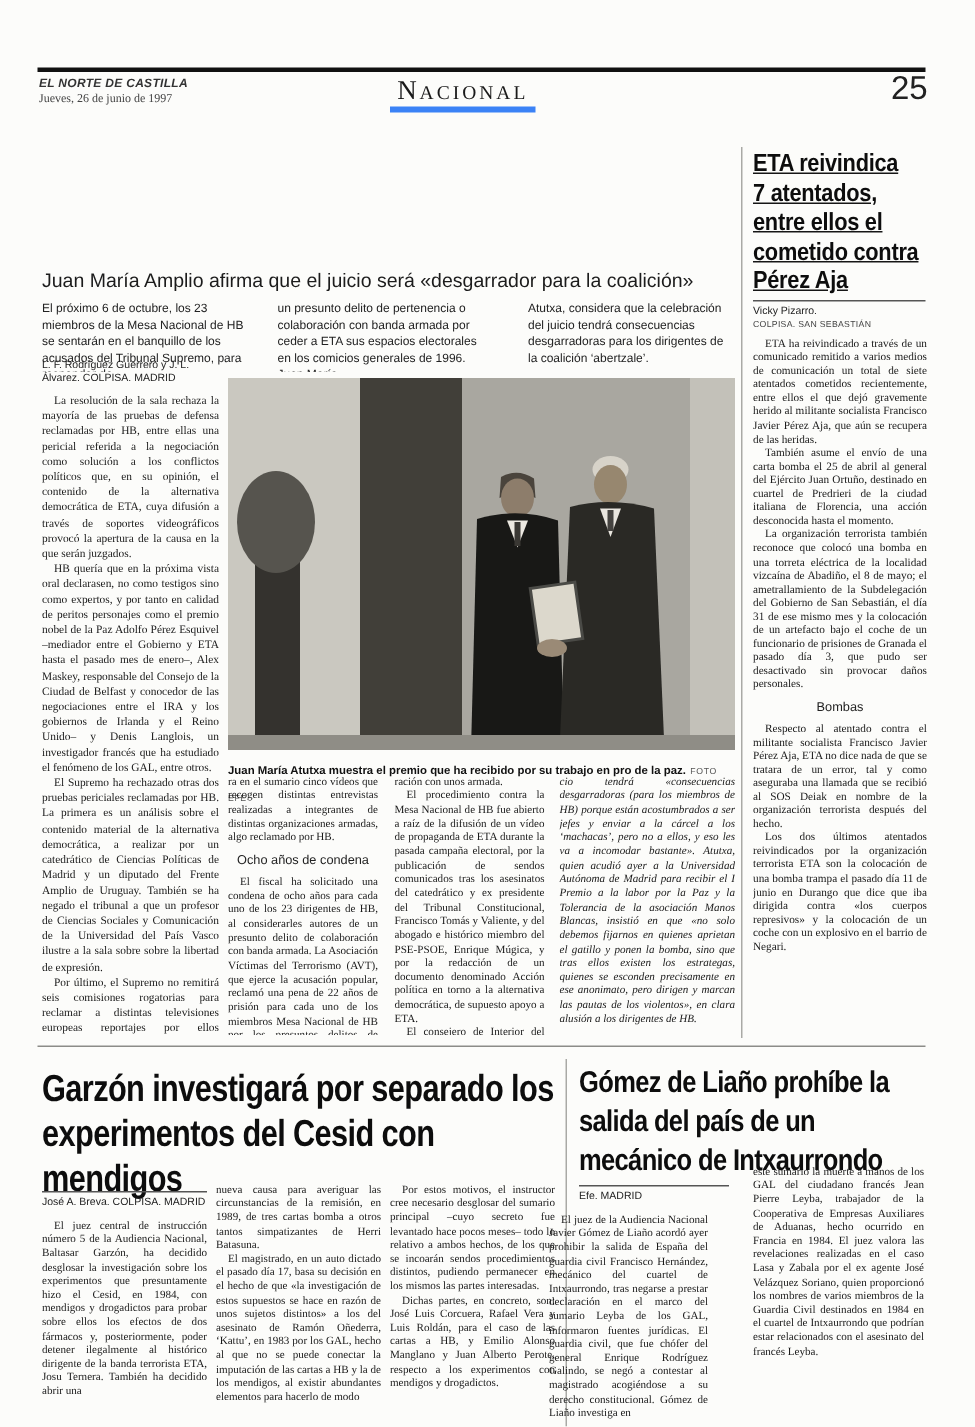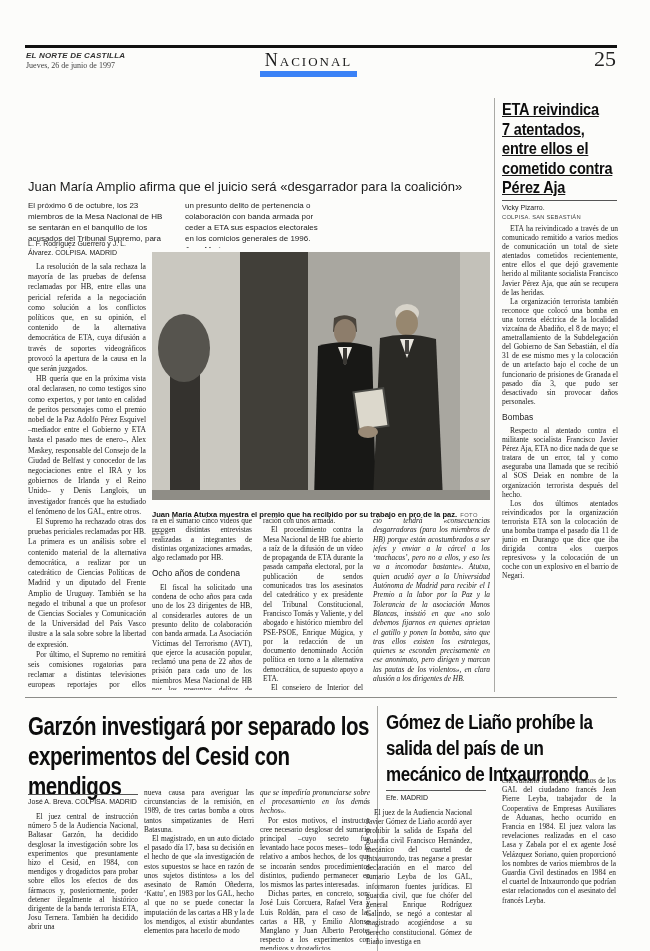--- a/index.html
+++ b/index.html
@@ -5,51 +5,52 @@
   html,body{margin:0;padding:0;}
   body{width:650px;height:951px;overflow:hidden;background:#fbfbf8;}
   .page{position:relative;width:650px;height:951px;background:#fcfcfa;color:#161616;}
   .abs{position:absolute;}
   .rule{background:#111;}
   .headline{font-family:"Liberation Sans",sans-serif;font-weight:bold;color:#0d0d0d;white-space:pre-line;letter-spacing:-0.5px;}
   .cond{transform:scaleX(0.82);transform-origin:0 0;}
   .bt{font-family:"Liberation Serif",serif;font-size:7.5px;line-height:9.5px;text-align:justify;color:#1a1a1a;overflow:hidden;}
   .bt p{margin:0;text-indent:8px;}
   .bt p.noind{text-indent:0;}
-  .bt .colhead{font-family:"Liberation Sans",sans-serif;font-size:8.5px;color:#222;text-indent:0;margin:7px 0 4px 0;text-align:left;}
+  .bt .colhead{font-family:"Liberation Sans",sans-serif;font-size:8.5px;color:#222;text-indent:0;margin:7px 0 4px 0;text-align:center;}
   .ital{font-style:italic;}
   .lead{font-family:"Liberation Sans",sans-serif;font-size:8px;line-height:11px;color:#222;overflow:hidden;}
   .byline{font-family:"Liberation Sans",sans-serif;font-size:7px;line-height:8.8px;color:#222;white-space:pre-line;}
   .byrule{border-top:1px solid #555;padding-top:3px;}
   .caption{font-family:"Liberation Sans",sans-serif;font-size:7.6px;font-weight:bold;color:#111;}
   .credit{font-family:"Liberation Sans",sans-serif;font-weight:normal;font-size:5.8px;color:#555;letter-spacing:.4px;margin-left:3px;}
   .masthead-name{font-family:"Liberation Sans",sans-serif;font-size:8px;font-weight:bold;color:#333;letter-spacing:.2px;}
   .masthead-date{font-family:Liberation Serif, serif;font-size:8px;color:#444;}
   .section{font-family:"Liberation Serif",serif;font-size:18px;font-variant:small-caps;letter-spacing:2px;color:#1a1a1a;}
-  .section span{border-bottom:6px solid #3b82f6;padding:0 5px 1px 5px;}
-  .pagenum{font-family:Liberation Serif, serif;font-size:22px;color:#222;}
+  .section span{border-bottom:4px solid #3b82f6;padding:0 5px 1px 5px;}
+  .pagenum{font-family:Liberation Sans, sans-serif;font-size:22px;color:#222;}
   .deck{font-family:"Liberation Sans",sans-serif;color:#1c1c1c;}
   .vrule{background:#a9a9a5;width:1px;}
   .hrule{background:#8c8c88;height:1px;}
 </style>
 </head>
 <body>
 
 <div class="page">
 
   <div class="abs rule" style="left:25px;top:45px;width:592px;height:3px;"></div>
   <div class="abs masthead-name" style="left:26px;top:51px;font-style:italic;">EL NORTE DE CASTILLA</div>
   <div class="abs masthead-date" style="left:26px;top:61px;">Jueves, 26 de junio de 1997</div>
   <div class="abs section" style="left:0;right:33px;top:50px;text-align:center;"><span>Nacional</span></div>
   <div class="abs pagenum" style="left:594px;top:46px;">25</div>
 
   <div class="abs deck" style="left:28px;top:179px;width:470px;font-size:13px;">Juan María Amplio afirma que el juicio será «desgarrador para la coalición»</div>
 
   <div class="abs lead" style="left:28px;top:200px;width:135px;height:48px;">El próximo 6 de octubre, los 23 miembros de la Mesa Nacional de HB se sentarán en el banquillo de los acusados del Tribunal Supremo, para responder de</div>
   <div class="abs lead" style="left:185px;top:200px;width:140px;height:48px;">un presunto delito de pertenencia o colaboración con banda armada por ceder a ETA sus espacios electorales en los comicios generales de 1996. Juan María</div>
+  <div class="abs lead" style="left:352px;top:200px;width:136px;height:48px;">Atutxa, considera que la celebración del juicio tendrá consecuencias desgarradoras para los dirigentes de la coalición ‘abertzale’.</div>
 
   <div class="abs byline" style="left:28px;top:240px;width:125px;">L. F. Rodríguez Guerrero y J. L.
 Álvarez. COLPISA. MADRID</div>
 
   <div class="abs bt" style="left:28px;top:262px;width:118px;height:428px;font-size:7.6px;line-height:10.2px;">
     <p>La resolución de la sala rechaza la mayoría de las pruebas de defensa reclamadas por HB, entre ellas una pericial referida a la negociación como solución a los conflictos políticos que, en su opinión, el contenido de la alternativa democrática de ETA, cuya difusión a través de soportes videográficos provocó la apertura de la causa en la que serán juzgados.</p>
     <p>HB quería que en la próxima vista oral declarasen, no como testigos sino como expertos, y por tanto en calidad de peritos personajes como el premio nobel de la Paz Adolfo Pérez Esquivel –mediador entre el Gobierno y ETA hasta el pasado mes de enero–, Alex Maskey, responsable del Consejo de la Ciudad de Belfast y conocedor de las negociaciones entre el IRA y los gobiernos de Irlanda y el Reino Unido– y Denis Langlois, un investigador francés que ha estudiado el fenómeno de los GAL, entre otros.</p>
     <p>El Supremo ha rechazado otras dos pruebas periciales reclamadas por HB. La primera es un análisis sobre el contenido material de la alternativa democrática, a realizar por un catedrático de Ciencias Políticas de Madrid y un diputado del Frente Amplio de Uruguay. También se ha negado el tribunal a que un profesor de Ciencias Sociales y Comunicación de la Universidad del País Vasco ilustre a la sala sobre sobre la libertad de expresión.</p>
     <p>Por último, el Supremo no remitirá seis comisiones rogatorias para reclamar a distintas televisiones europeas reportajes por ellos elaborados sobre la alternativa democrática e abordada por ETA, al igual que no inclui-</p>
   </div>
@@ -109,20 +110,21 @@
 entre ellos el
 cometido contra
 Pérez Aja</div>
   </div>
   <div class="abs byrule" style="left:502px;top:200px;width:115px;">
     <div class="byline">Vicky Pizarro.</div>
     <div class="byline" style="font-size:5.8px;color:#444;letter-spacing:.2px;">COLPISA. SAN SEBASTIÁN</div>
   </div>
   <div class="abs bt" style="left:502px;top:224px;width:116px;height:468px;font-size:7.5px;line-height:9.1px;">
     <p>ETA ha reivindicado a través de un comunicado remitido a varios medios de comunicación un total de siete atentados cometidos recientemente, entre ellos el que dejó gravemente herido al militante socialista Francisco Javier Pérez Aja, que aún se recupera de las heridas.</p>
+    <p>También asume el envío de una carta bomba el 25 de abril al general del Ejército Juan Ortuño, destinado en cuartel de Predrieri de la ciudad italiana de Florencia, una acción desconocida hasta el momento.</p>
     <p>La organización terrorista también reconoce que colocó una bomba en una torreta eléctrica de la localidad vizcaína de Abadiño, el 8 de mayo; el ametrallamiento de la Subdelegación del Gobierno de San Sebastián, el día 31 de ese mismo mes y la colocación de un artefacto bajo el coche de un funcionario de prisiones de Granada el pasado día 3, que pudo ser desactivado sin provocar daños personales.</p>
     <p class="colhead">Bombas</p>
     <p>Respecto al atentado contra el militante socialista Francisco Javier Pérez Aja, ETA no dice nada de que se tratara de un error, tal y como aseguraba una llamada que se recibió al SOS Deiak en nombre de la organización terrorista después del hecho.</p>
     <p>Los dos últimos atentados reivindicados por la organización terrorista ETA son la colocación de una bomba trampa el pasado día 11 de junio en Durango que dice que iba dirigida contra «los cuerpos represivos» y la colocación de un coche con un explosivo en el barrio de Negari.</p>
   </div>
 
   <div class="abs hrule" style="left:25px;top:697px;width:592px;"></div>
   <div class="abs vrule" style="left:377px;top:706px;height:245px;"></div>
 
   <div class="abs" style="left:28px;top:711px;width:345px;">
@@ -131,21 +133,20 @@
   </div>
   <div class="abs byline byrule" style="left:28px;top:794px;width:110px;">José A. Breva. COLPISA. MADRID</div>
   <div class="abs bt" style="left:28px;top:812px;width:110px;height:138px;font-size:7.4px;line-height:9.2px;">
     <p>El juez central de instrucción número 5 de la Audiencia Nacional, Baltasar Garzón, ha decidido desglosar la investigación sobre los experimentos que presuntamente hizo el Cesid, en 1984, con mendigos y drogadictos para probar sobre ellos los efectos de dos fármacos y, posteriormente, poder detener ilegalmente al histórico dirigente de la banda terrorista ETA, Josu Ternera. También ha decidido abrir una</p>
   </div>
   <div class="abs bt" style="left:144px;top:788px;width:110px;height:162px;font-size:7.4px;line-height:9.2px;">
     <p class="noind">nueva causa para averiguar las circunstancias de la remisión, en 1989, de tres cartas bomba a otros tantos simpatizantes de Herri Batasuna.</p>
     <p>El magistrado, en un auto dictado el pasado día 17, basa su decisión en el hecho de que «la investigación de estos supuestos se hace en razón de unos sujetos distintos» a los del asesinato de Ramón Oñederra, ‘Kattu’, en 1983 por los GAL, hecho al que no se puede conectar la imputación de las cartas a HB y la de los mendigos, al existir abundantes elementos para hacerlo de modo</p>
   </div>
   <div class="abs bt" style="left:260px;top:788px;width:110px;height:162px;font-size:7.4px;line-height:9.2px;">
-    <p class="noind ital">que se impediría pronunciarse sobre el procesamiento en los demás hechos».</p>
     <p>Por estos motivos, el instructor cree necesario desglosar del sumario principal –cuyo secreto fue levantado hace pocos meses– todo lo relativo a ambos hechos, de los que se incoarán sendos procedimientos distintos, pudiendo permanecer en los mismos las partes interesadas.</p>
     <p>Dichas partes, en concreto, son: José Luis Corcuera, Rafael Vera y Luis Roldán, para el caso de las cartas a HB, y Emilio Alonso Manglano y Juan Alberto Perote, respecto a los experimentos con mendigos y drogadictos.</p>
   </div>
 
   <div class="abs" style="left:386px;top:709px;width:230px;">
     <div class="headline" style="transform:scaleX(0.85);transform-origin:0 0;width:272px;font-size:20px;line-height:26px;">Gómez de Liaño prohíbe la
 salida del país de un
 mecánico de Intxaurrondo</div>
   </div>
   <div class="abs byline byrule" style="left:386px;top:790px;width:100px;">Efe. MADRID</div>

